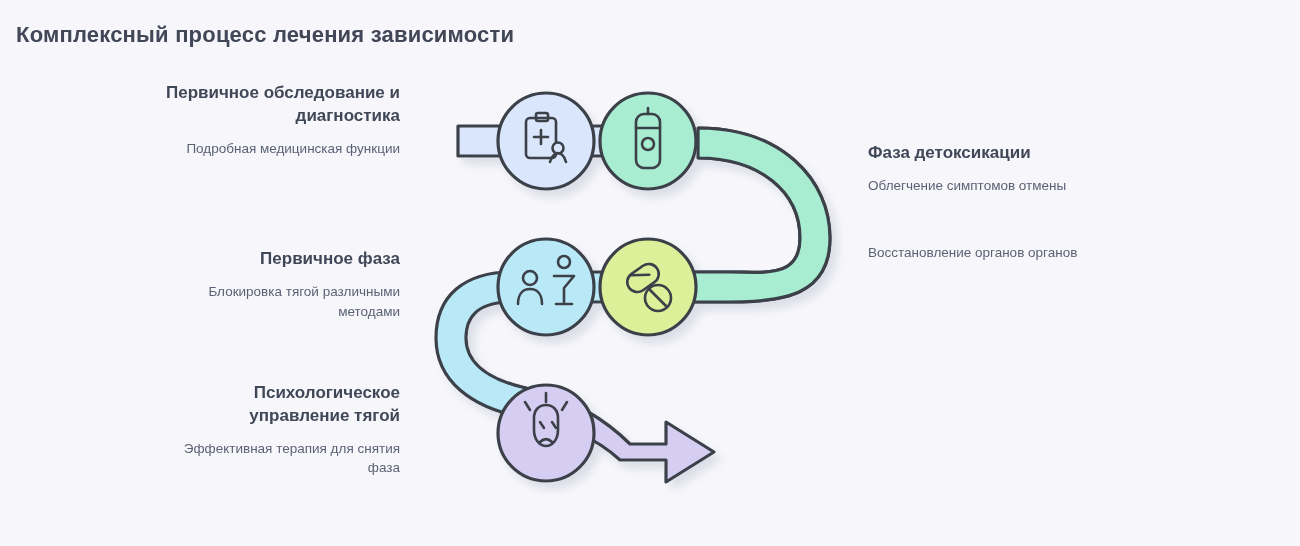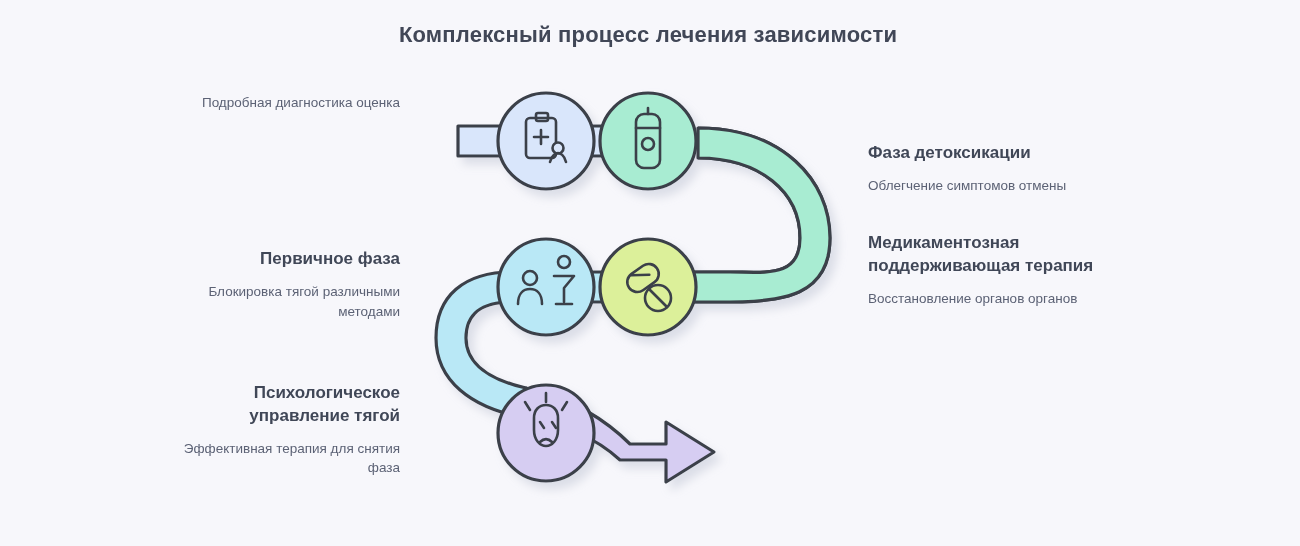--- a/index.html
+++ b/index.html
@@ -11,23 +11,22 @@
     width: 1300px;
     height: 546px;
     position: relative;
     font-family: "Liberation Sans", sans-serif;
     color: #3c4252;
     overflow: hidden;
   }
   #page-title {
     position: absolute;
     top: 22px;
-    left: 9px;
+    left: 16px;
     width: 1278px;
-    text-align: center;
     font-size: 22px;
     font-weight: bold;
     color: #414757;
     letter-spacing: 0.2px;
   }
   .label-block {
     position: absolute;
     width: 240px;
   }
   .label-block.left  { text-align: right; }
@@ -60,40 +59,40 @@
     height: 440px;
   }
   #diagram svg { display: block; }
 </style>
 </head>
 <body>
 
 <div id="page-title">Комплексный процесс лечения зависимости</div>
 
 <div class="label-block left" id="lbl-assessment">
-  <div class="label-desc">Подробная диагностика оценка</div>
+  <div class="label-title">Первичное обследование и диагностика</div>
+  <div class="label-desc">Подробная медицинская функции</div>
 </div>
 
 <div class="label-block left" id="lbl-coding">
   <div class="label-title">Первичное фаза</div>
   <div class="label-desc">Блокировка тягой различными методами</div>
 </div>
 
 <div class="label-block left" id="lbl-psych">
   <div class="label-title">Психологическое управление тягой</div>
   <div class="label-desc">Эффективная терапия для снятия фаза</div>
 </div>
 
 <div class="label-block right" id="lbl-detox">
   <div class="label-title">Фаза детоксикации</div>
   <div class="label-desc">Облегчение симптомов отмены</div>
 </div>
 
 <div class="label-block right" id="lbl-medication">
-  <div class="label-title">Медикаментозная поддерживающая терапия</div>
   <div class="label-desc">Восстановление органов органов</div>
 </div>
 
 <div id="diagram">
 <svg width="430" height="440" viewBox="0 0 430 440" xmlns="http://www.w3.org/2000/svg">
   <defs>
     <filter id="softshadow" x="-30%" y="-30%" width="170%" height="170%">
       <feDropShadow dx="6" dy="7" stdDeviation="5" flood-color="#b9c0cf" flood-opacity="0.45"></feDropShadow>
     </filter>
   </defs>

